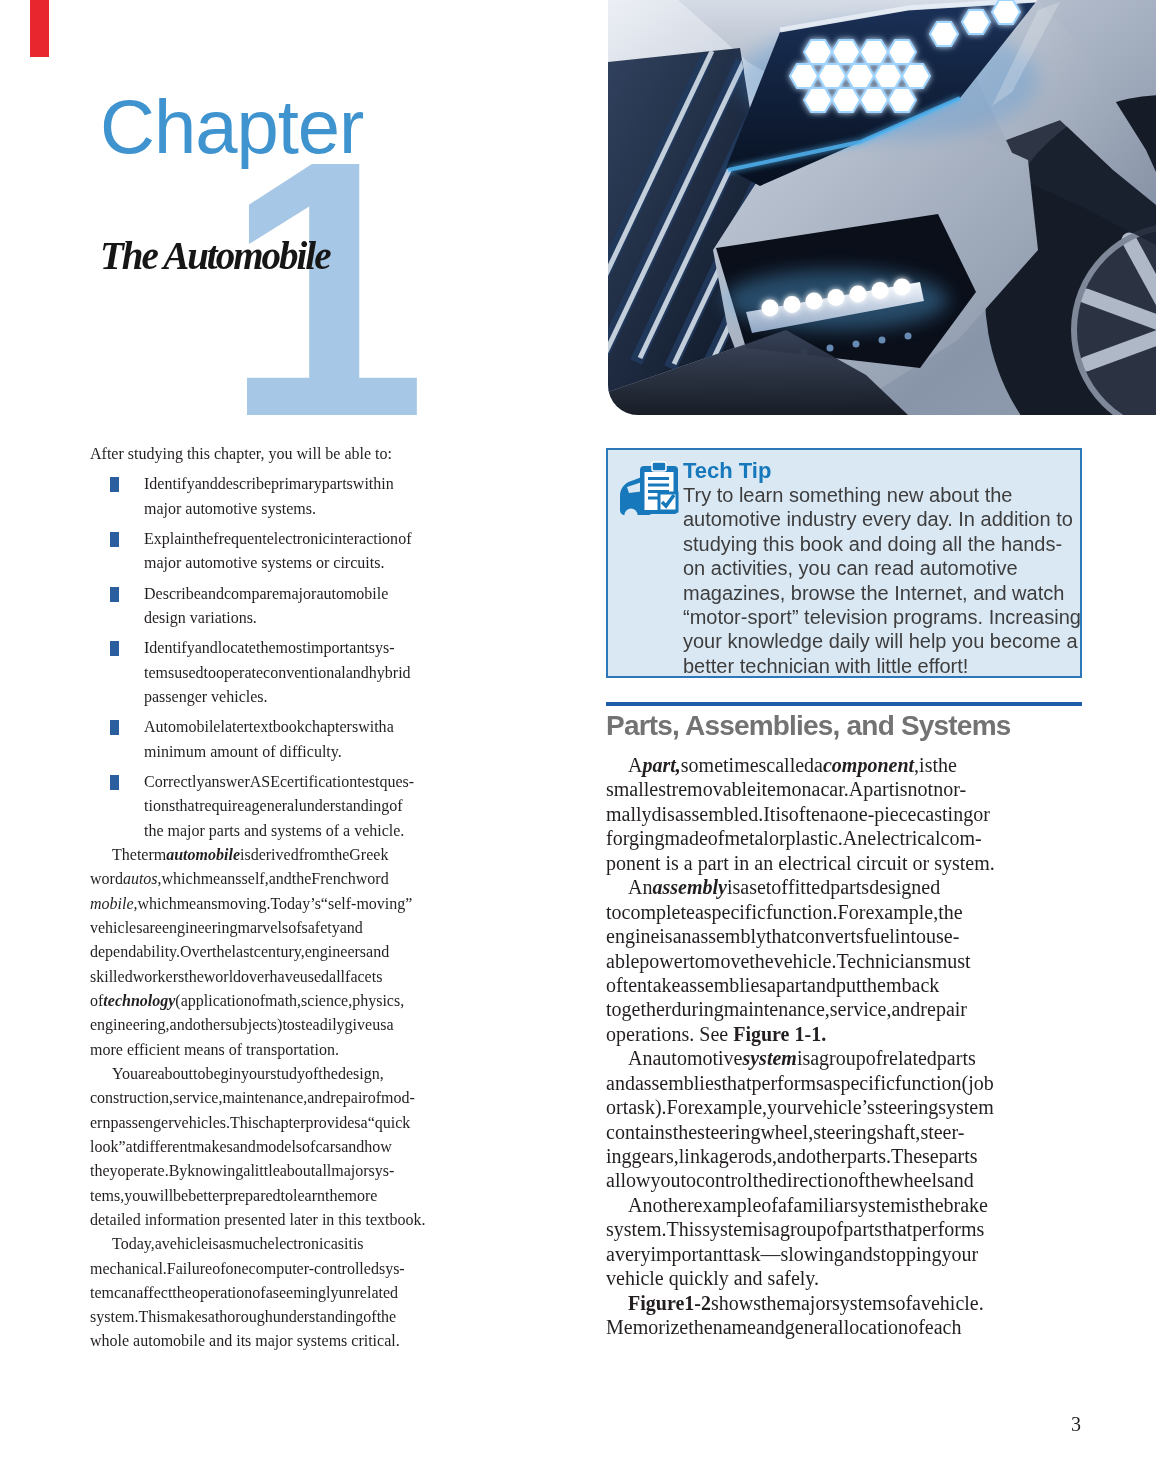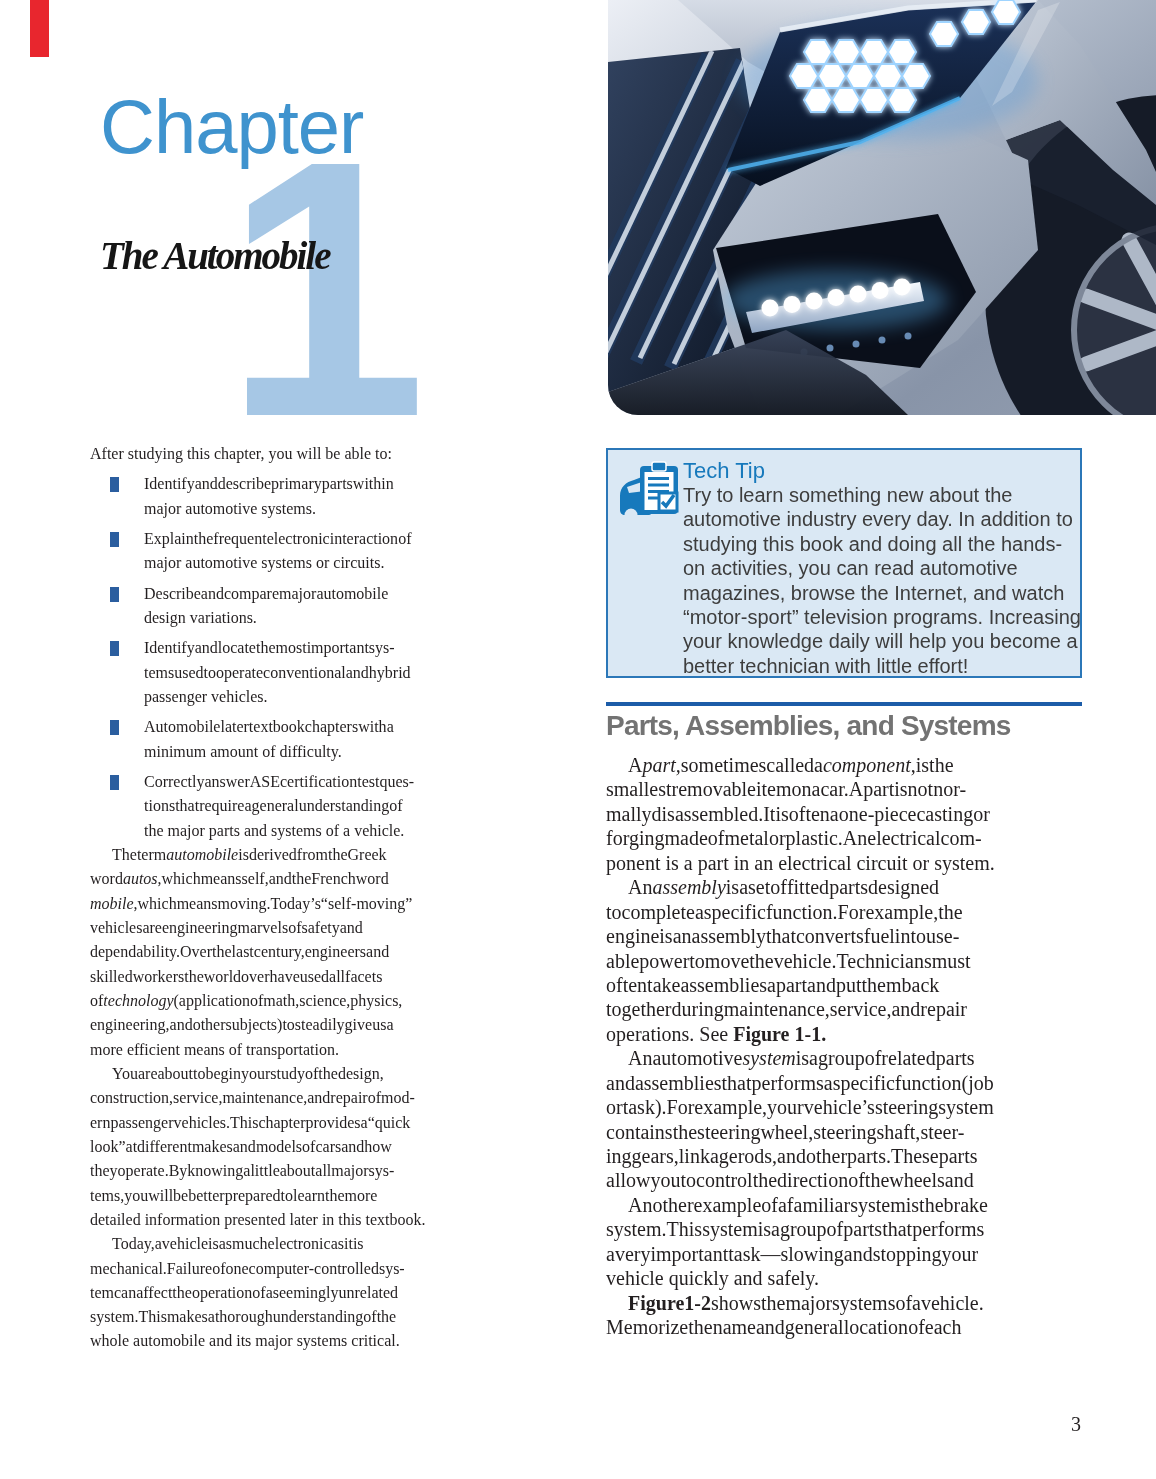--- a/index.html
+++ b/index.html
@@ -18,29 +18,29 @@
         overflow:hidden;}
   .photo svg{display:block;}
   
   .leftcol{position:absolute;left:90px;top:442px;width:480px;font-size:16px;}
   .rightcol{position:absolute;left:606px;top:753px;width:476px;font-size:20px;}
   .tl{height:24.33px;line-height:24.33px;}
   .rightcol .tl{height:24.45px;line-height:24.45px;}
   .tl.just{display:flex;justify-content:flex-start;align-items:baseline;}
   .tl.plain{text-align:left;white-space:nowrap;}
   .tl.ind{padding-left:22px;}
-  .sb{font-weight:bold;} .si{font-style:italic;} .sbi{font-weight:normal;font-style:italic;}
+  .sb{font-weight:bold;} .si{font-style:italic;} .sbi{font-weight:bold;font-style:italic;}
   .obj-item{position:relative;padding-left:54px;margin-top:6px;}
   .obj-item .marker{position:absolute;left:20px;top:5px;width:9px;height:15px;background:#2b5e9f;}
   
   .tipbox{position:absolute;left:606px;top:448px;width:476px;height:230px;background:#dae8f4;
         border:2px solid #2b77b8;box-sizing:border-box;font-family:"Liberation Sans",sans-serif;color:#3d3d3d;}
   .tipicon{position:absolute;left:10px;top:10px;width:64px;height:58px;}
   .tipcontent{margin:9px 14px 0 75px;}
-  .tiptitle{font-weight:normal;font-size:22px;line-height:24px;color:#1779bc;}
+  .tiptitle{font-weight:bold;font-size:22px;line-height:24px;color:#1779bc;}
   .tipline{font-size:20px;line-height:24.4px;height:24.4px;white-space:nowrap;}
   
   .rule{position:absolute;left:606px;top:702px;width:476px;height:4px;background:#1c5ca8;}
   .section-heading{position:absolute;left:606px;top:710px;width:476px;font-family:"Liberation Sans",sans-serif;
         font-weight:bold;font-size:28px;line-height:32px;letter-spacing:-0.8px;color:#737373;}
   .pagenum{position:absolute;left:1046px;top:1413px;width:60px;text-align:center;font-size:20px;color:#231f20;}
 </style>
 </head>
 <body>
 

